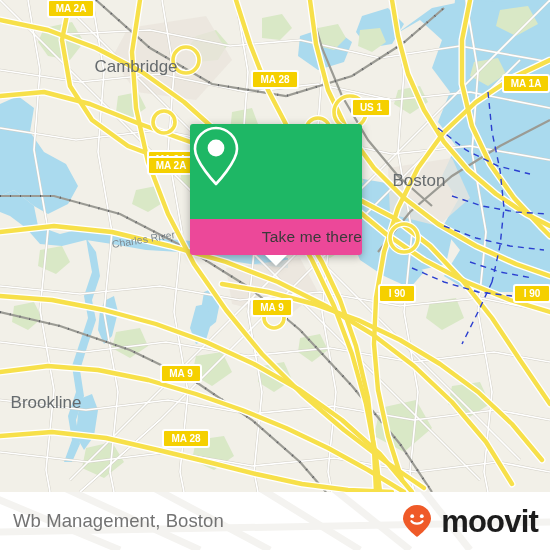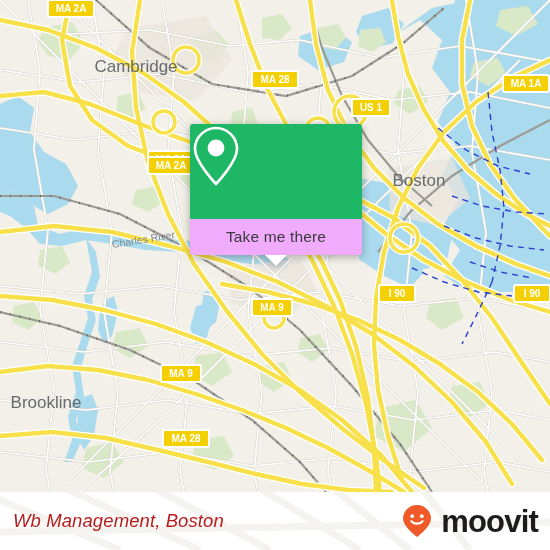--- a/index.html
+++ b/index.html
@@ -28,40 +28,40 @@
   .card{
     position:absolute;left:190px;top:124px;width:172px;
     z-index:60;
     filter:drop-shadow(0 2px 4px rgba(0,0,0,.30));
   }
   .card-top{
     background:#1eb765;height:95px;border-radius:3px 3px 0 0;
     display:flex;align-items:center;justify-content:center;
   }
   .card-bot{
-    background:#f0abfc;height:36px;border-radius:0 0 3px 3px;
-    display:flex;align-items:center;justify-content:center;
+    background:#ec4899;height:36px;border-radius:0 0 3px 3px;
+    display:flex;align-items:center;justify-content:flex-end;
   }
   .card-bot span{font-size:15.5px;color:#3a3a3a;letter-spacing:.15px;}
   .card-tail{
     position:absolute;left:50%;bottom:-11px;margin-left:-11px;
     width:0;height:0;
     border-left:11px solid transparent;border-right:11px solid transparent;
     border-top:11px solid #ffffff;
   }
 
   
   .footer{
     position:absolute;left:0;top:492px;width:550px;height:58px;
     background:#ffffff;overflow:hidden;
   }
   .footer svg.fbg{position:absolute;left:0;top:0;}
   .footer-title{
     position:absolute;left:13px;top:50%;transform:translateY(-50%);
-    font-size:18.5px;color:#b91c1c;letter-spacing:.1px;white-space:nowrap;font-style:italic;
+    font-size:18.5px;color:#737373;letter-spacing:.1px;white-space:nowrap;
   }
   .brand{
     position:absolute;right:12px;top:50%;transform:translateY(-50%);
     display:flex;align-items:center;gap:8px;
   }
   .brand-word{
     font-size:31px;font-weight:bold;color:#1c1c1c;letter-spacing:-.8px;
     line-height:1;margin-left:1px;
   }
 

